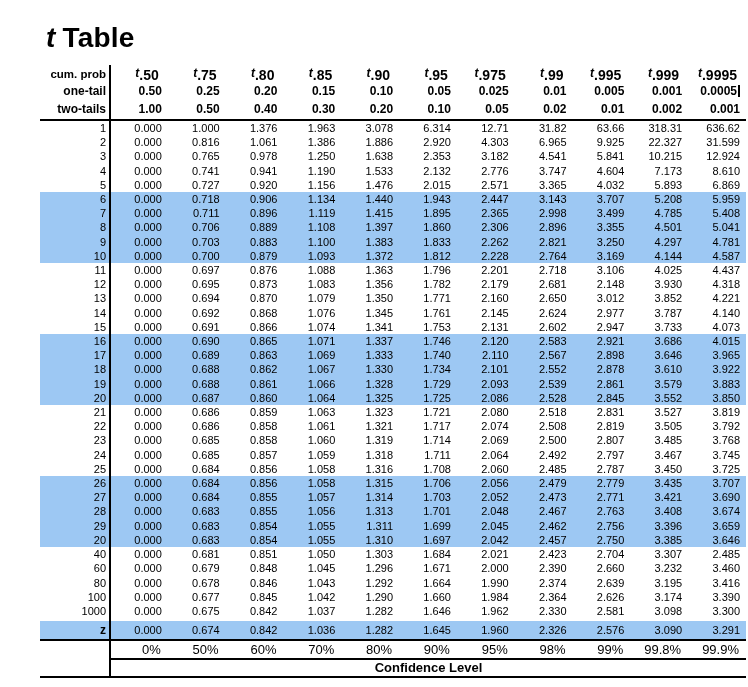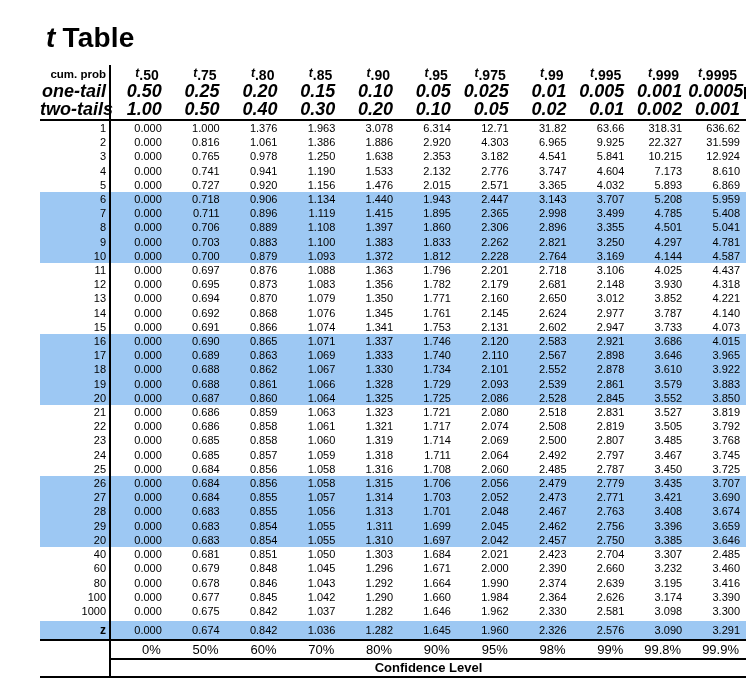--- a/index.html
+++ b/index.html
@@ -30,21 +30,21 @@
     white-space: nowrap; overflow: visible;
   }
   
   td.lbl { border-right: 2px solid #000; font-weight: bold; font-size: 11.5px; padding-right: 3px; }
 
   
   tr.row-cum td { height: 16px; line-height: 16px; }
   td.tcell { font-weight: bold; font-size: 12px; padding-right: 9px; }
   td.tcell .tb { font-style: italic; }
   td.tcell sub { font-size: 14px; vertical-align: -3px; letter-spacing: 0; margin-top: 40px; }
-  tr.row-one td, tr.row-two td { font-weight: bold; font-size: 18px; height: 17px; line-height: 17px; font-style: italic; }
+  tr.row-one td, tr.row-two td { font-weight: bold; font-size: 12px; height: 17px; line-height: 17px; }
   tr.row-two td { border-bottom: 2.5px solid #000; height: 19px; }
   tr.row-df td { height: 13px; line-height: 13px; }
 
   
   td.df { padding-right: 3px; font-weight: normal; font-size: 11px; }
   tr.hl td { background: #9dc8f3; }
 
   
   tr.gaprow td { height: 3px; line-height: 3px; }
   tr.zrow td { height: 18px; line-height: 18px; border-bottom: 2.5px solid #000; }

